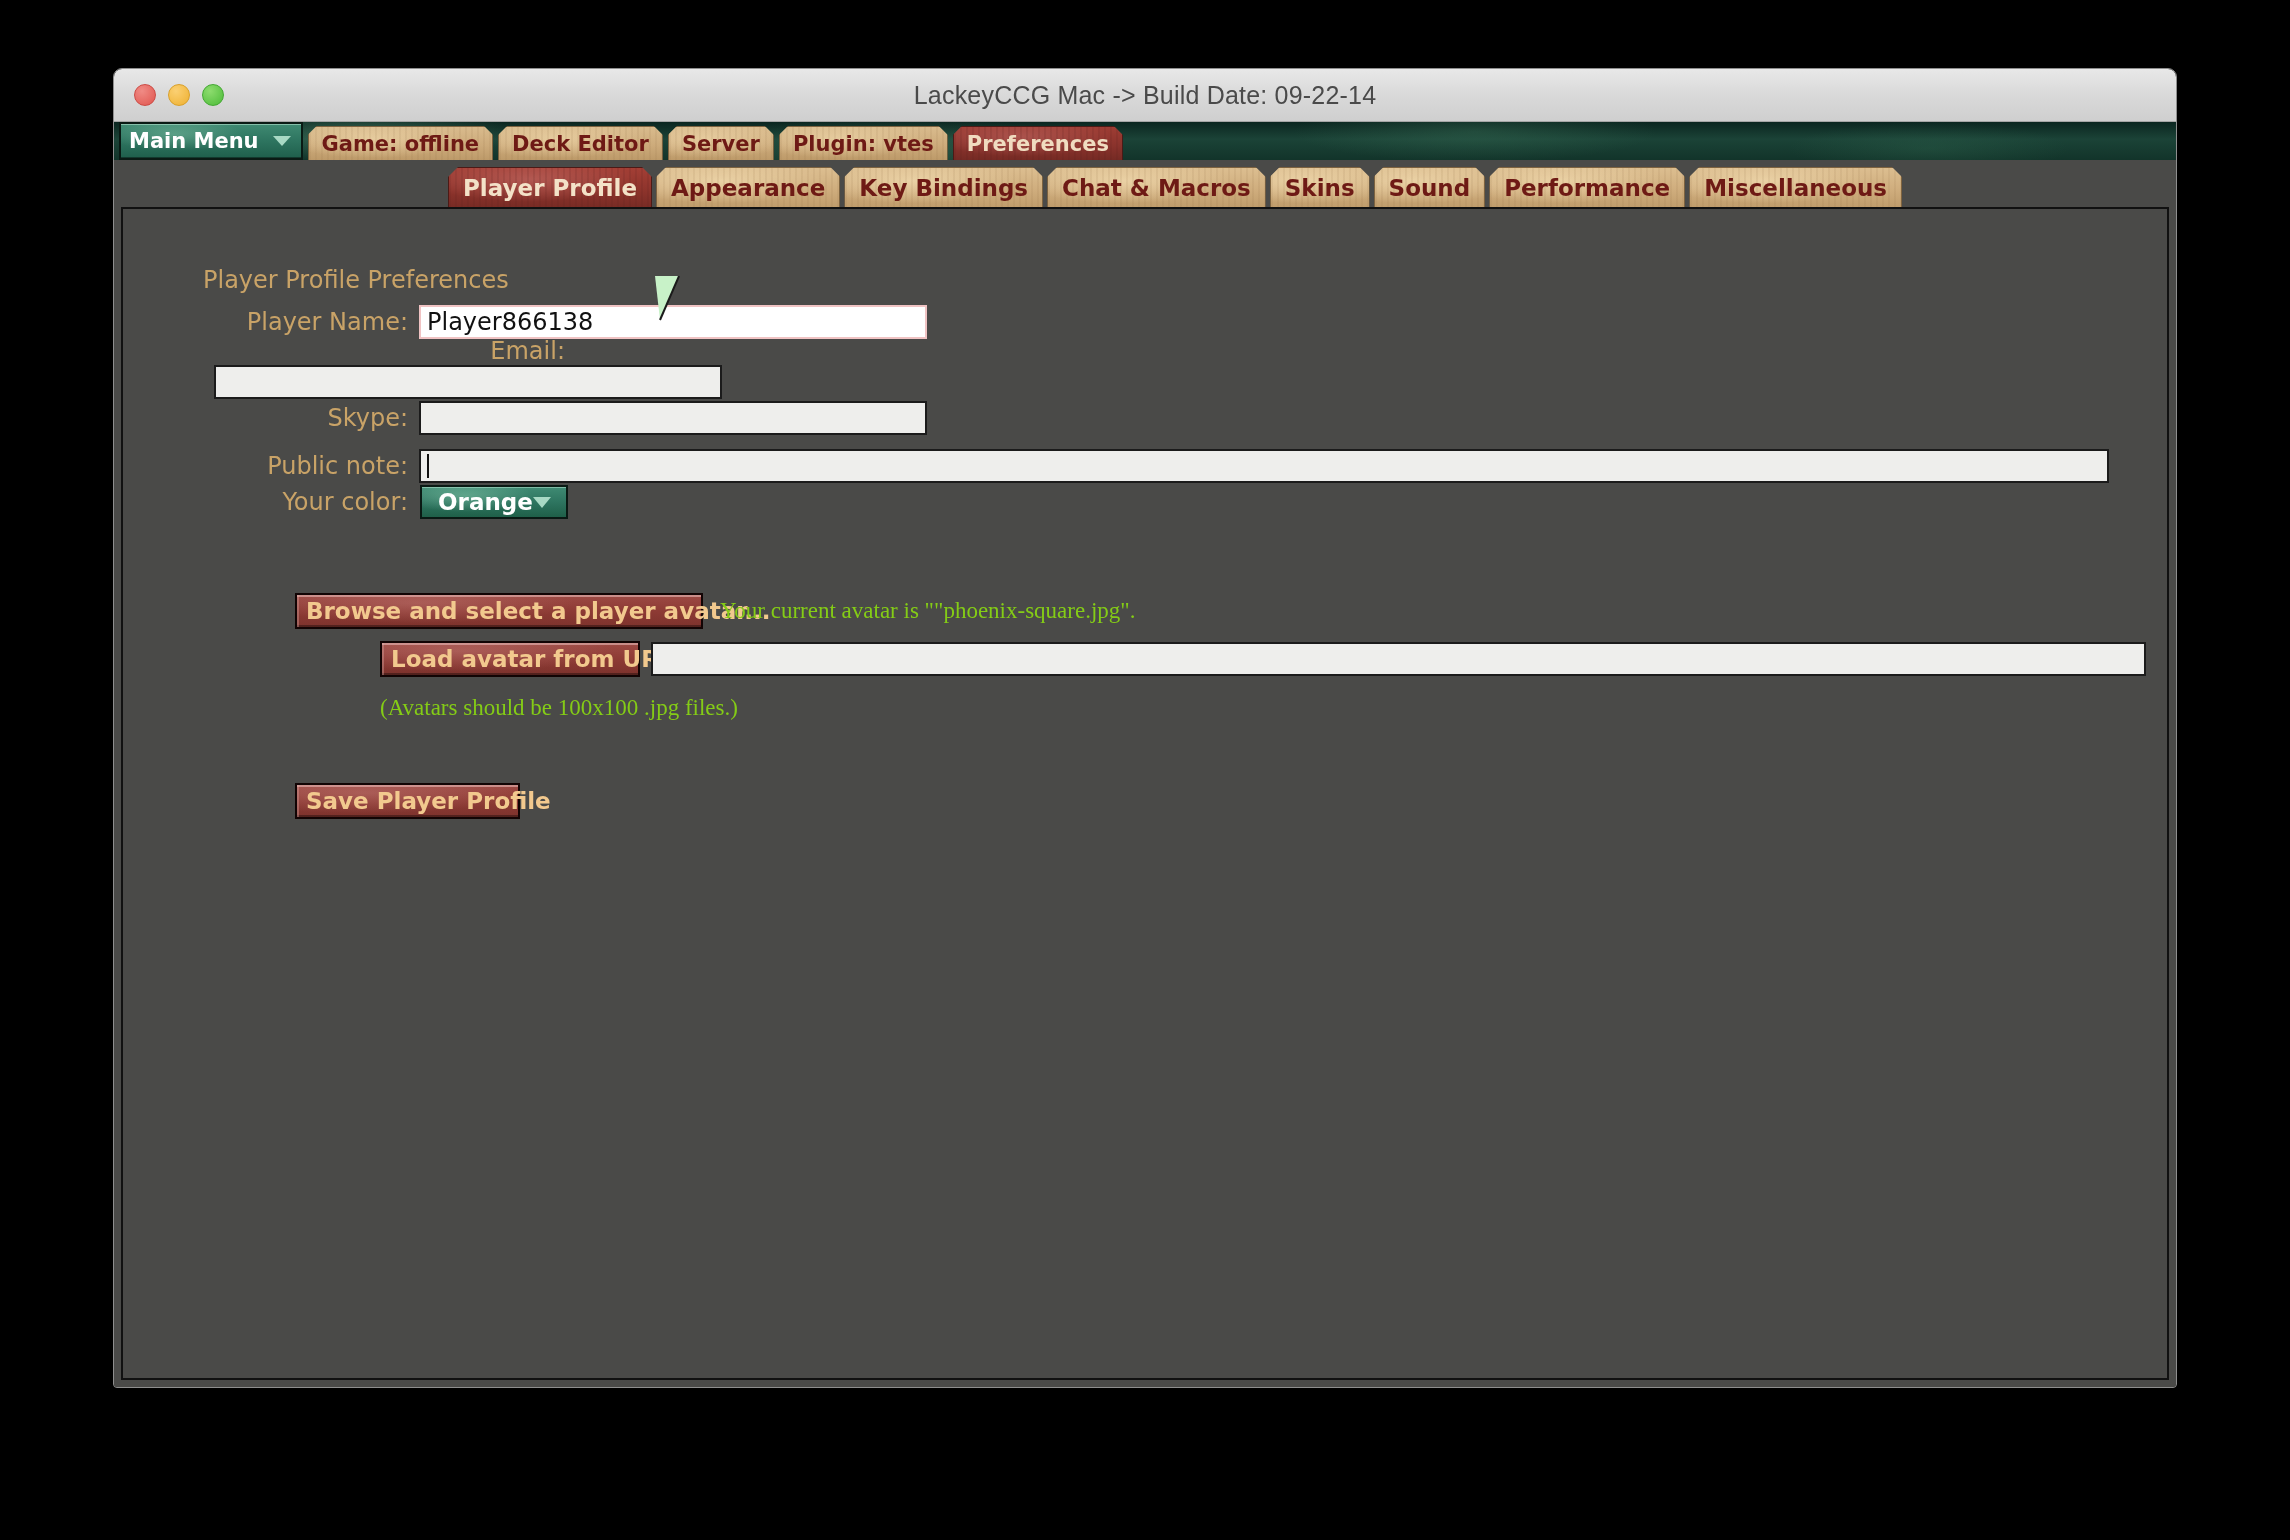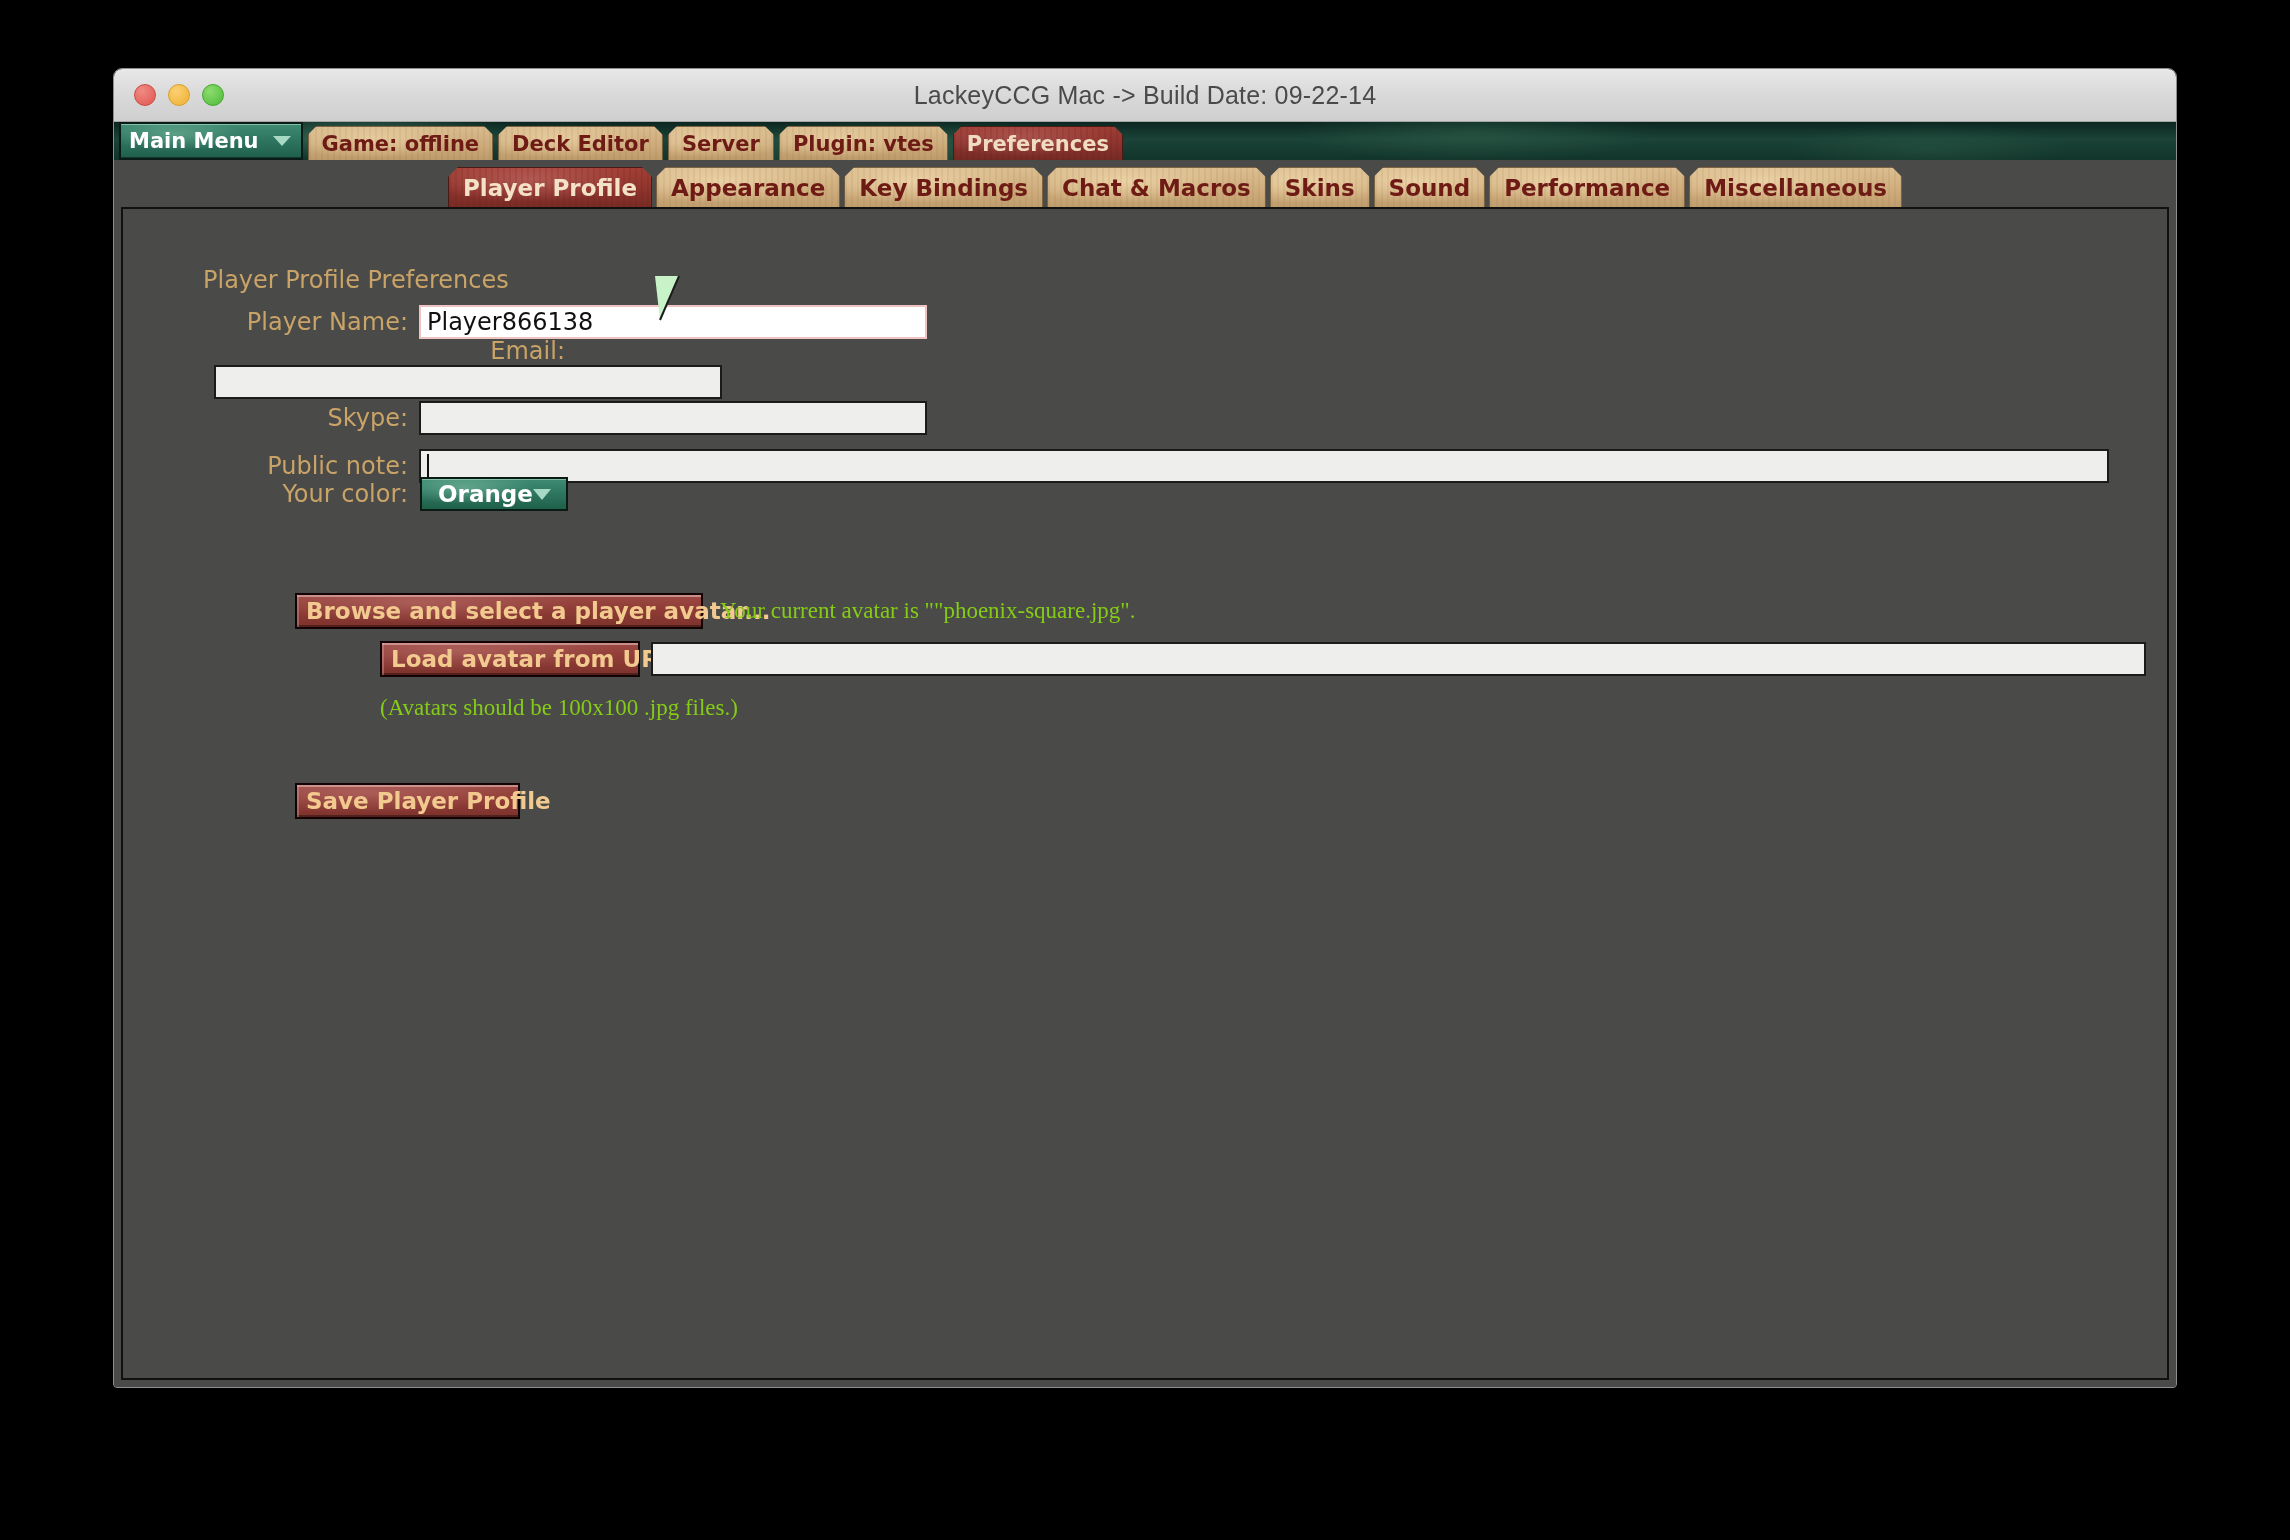--- a/index.html
+++ b/index.html
@@ -252,22 +252,22 @@
     background: #111;
   }
 
   
   .color-select {
     height: 34px;
     width: 148px;
     box-sizing: border-box;
     display: flex;
     align-items: center;
-    justify-content: center;
-    padding: 0 7px 0 8px;
+    justify-content: flex-start;
+    padding: 0 7px 0 16px;
     color: #ffffff;
     font-family: "DejaVu Sans", sans-serif;
     font-size: 23px;
     font-weight: 700;
     background:
       radial-gradient(ellipse 90px 22px at 30% 28%, rgba(165,225,195,0.38), rgba(0,0,0,0) 75%),
       linear-gradient(to bottom, #3f8b73 0%, #2e7560 50%, #1f6049 100%);
     border: 2px solid #0a1a14;
     box-shadow: inset 0 1px 0 rgba(190,235,215,0.5);
   }
@@ -425,21 +425,21 @@
         </div>
 
         <div class="form-row" style="left:80px; top:240px;">
           <div class="field-label" style="width:205px;">Public note:</div>
           <div class="txt-input" style="margin-left:11px; width:1690px;">
             <span class="caret"></span>
             <span></span>
           </div>
         </div>
 
-        <div class="form-row" style="left:80px; top:268px;">
+        <div class="form-row" style="left:80px; top:276px;">
           <div class="field-label" style="width:205px;">Your color:</div>
           <div class="color-select" style="margin-left:12px;">
             <span>Orange</span>
             <span class="select-caret"></span>
           </div>
         </div>
 
         <div class="form-row" style="left:172px; top:384px;">
           <div class="btn-red" style="width:408px;">
             <span>Browse and select a player avatar...</span>

